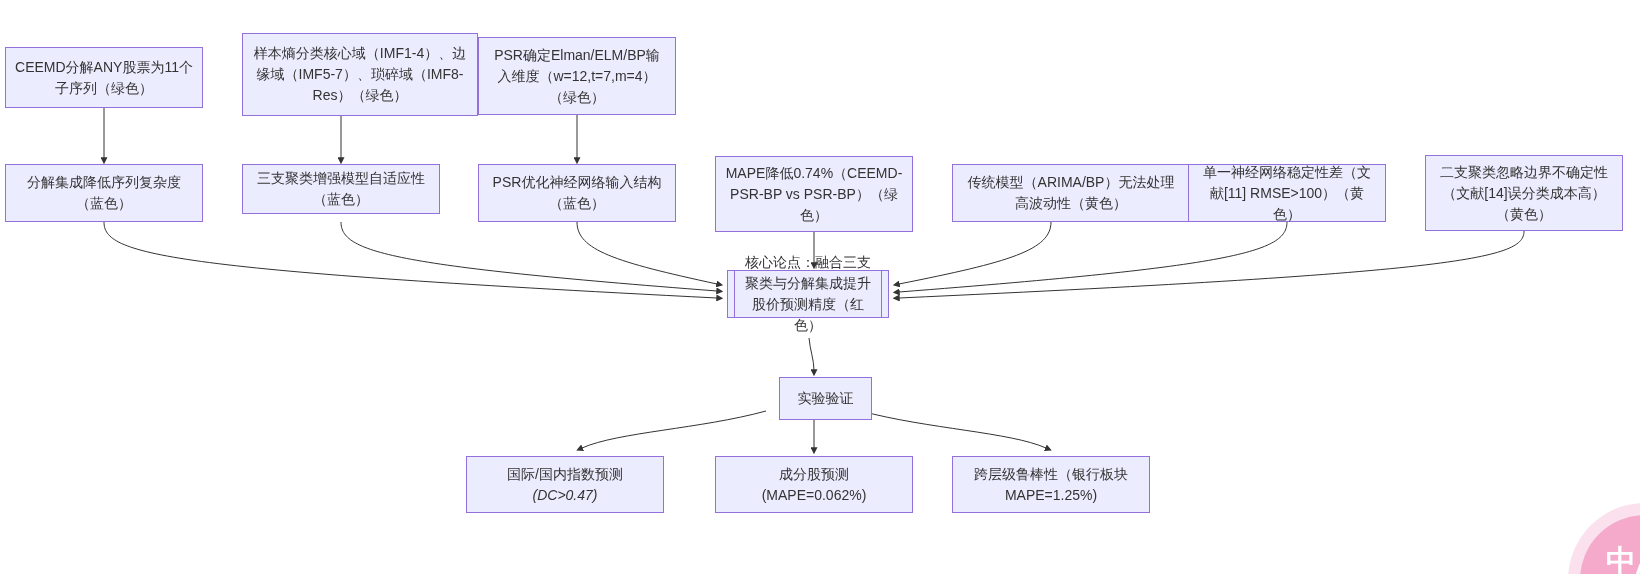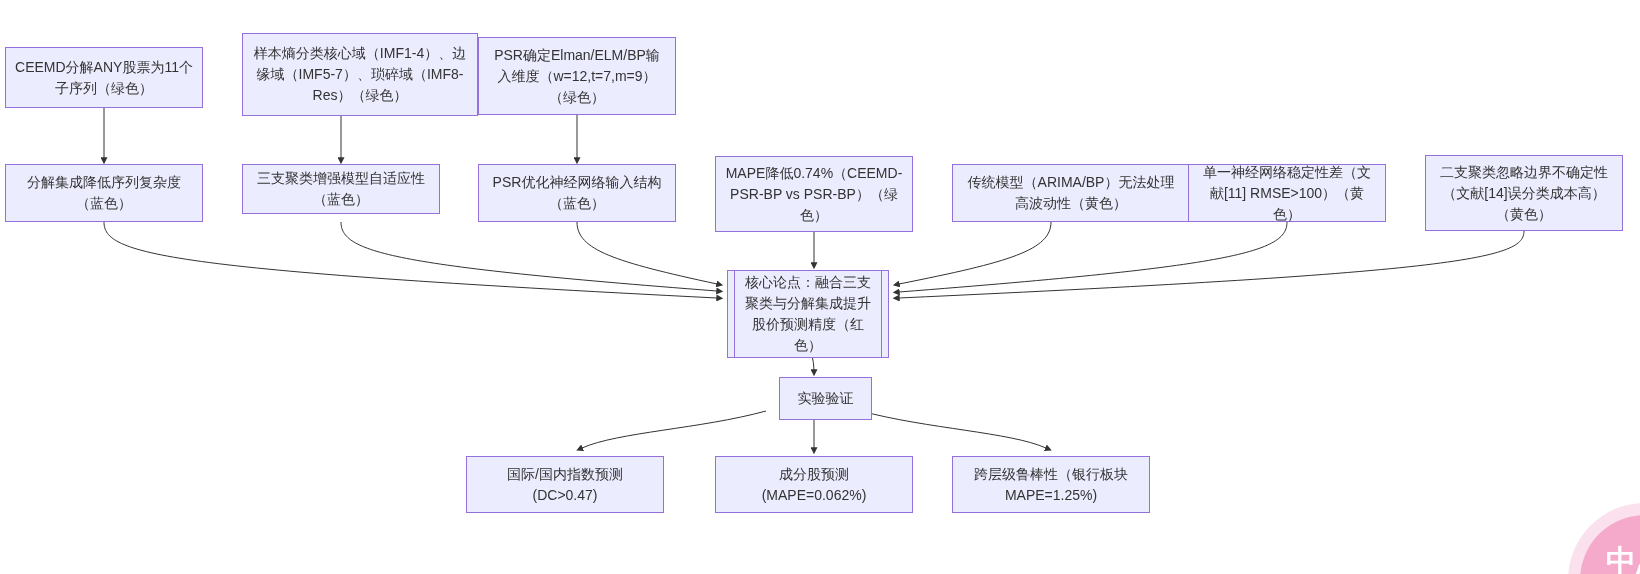--- a/index.html
+++ b/index.html
@@ -62,21 +62,21 @@
     </g>
   </svg>
 
   <div class="node" style="left:5px;top:47px;width:198px;height:61px;">
     <span class="lbl">CEEMD分解ANY股票为11个子序列（绿色）</span>
   </div>
   <div class="node" style="left:242px;top:33px;width:236px;height:83px;justify-content:center;">
     <span class="lbl">样本熵分类核心域（IMF1-4）、边缘域（IMF5-7）、琐碎域（IMF8-Res）（绿色）</span>
   </div>
   <div class="node" style="left:478px;top:37px;width:198px;height:78px;">
-    <span class="lbl">PSR确定Elman/ELM/BP输入维度（w=12,t=7,m=9）（绿色）</span>
+    <span class="lbl">PSR确定Elman/ELM/BP输入维度（w=12,t=7,m=4）（绿色）</span>
   </div>
 
   <div class="node" style="left:5px;top:164px;width:198px;height:58px;">
     <span class="lbl">分解集成降低序列复杂度（蓝色）</span>
   </div>
   <div class="node" style="left:242px;top:164px;width:198px;height:50px;">
     <span class="lbl">三支聚类增强模型自适应性（蓝色）</span>
   </div>
   <div class="node" style="left:478px;top:164px;width:198px;height:58px;">
     <span class="lbl">PSR优化神经网络输入结构（蓝色）</span>
@@ -87,34 +87,34 @@
   <div class="node" style="left:952px;top:164px;width:238px;height:58px;">
     <span class="lbl">传统模型（ARIMA/BP）无法处理高波动性（黄色）</span>
   </div>
   <div class="node" style="left:1188px;top:164px;width:198px;height:58px;">
     <span class="lbl">单一神经网络稳定性差（文献[11] RMSE&gt;100）（黄色）</span>
   </div>
   <div class="node" style="left:1425px;top:155px;width:198px;height:76px;">
     <span class="lbl">二支聚类忽略边界不确定性（文献[14]误分类成本高）（黄色）</span>
   </div>
 
-  <div class="node core-node" style="left:727px;top:270px;width:162px;height:88px;">
+  <div class="node core-node" style="left:727px;top:270px;width:162px;height:48px;">
     <span class="vbar left"></span>
     <span class="vbar right"></span>
     <span class="lbl">核心论点：融合三支聚类与分解集成提升股价预测精度（红色）</span>
   </div>
 
   <div class="node" style="left:767px;top:377px;width:93px;height:43px;margin-left:12px;">
     <span class="lbl">实验验证</span>
   </div>
 
   <div class="node" style="left:466px;top:456px;width:198px;height:57px;">
     <span class="lbl">
       <span style="display:block;">国际/国内指数预测</span>
-      <span style="display:block;">(DC&gt;0.47)</span>
+      <span style="display:block;font-style:italic;">(DC&gt;0.47)</span>
     </span>
   </div>
   <div class="node" style="left:715px;top:456px;width:198px;height:57px;">
     <span class="lbl">
       <span style="display:block;">成分股预测</span>
       <span style="display:block;">(MAPE=0.062%)</span>
     </span>
   </div>
   <div class="node" style="left:952px;top:456px;width:198px;height:57px;text-align:center;">
     <span class="lbl">

